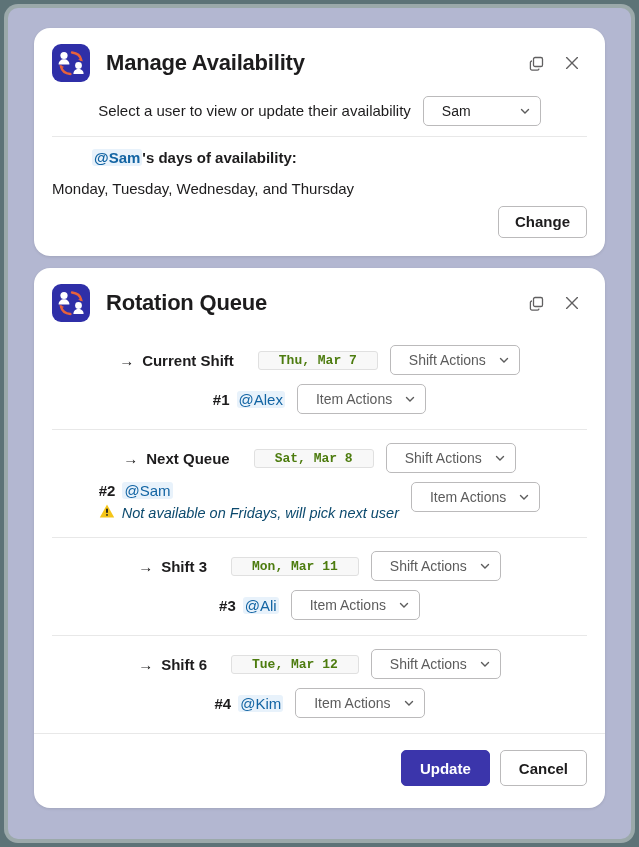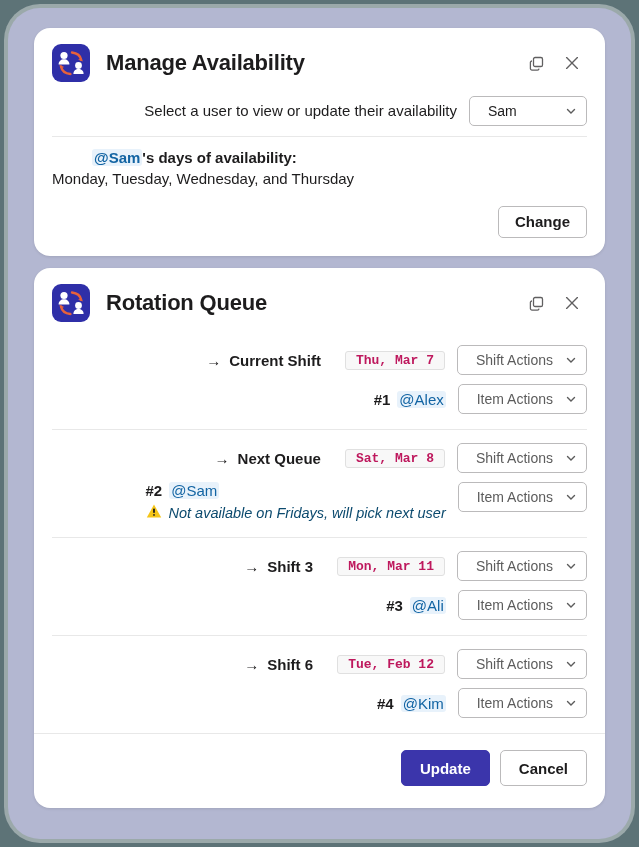--- a/index.html
+++ b/index.html
@@ -12,21 +12,21 @@
     font-family: "Liberation Sans", sans-serif;
     background: #5d7377;
   }
 
   
   #page-frame {
     position: absolute;
     left: 8px; top: 8px;
     width: 623px; height: 831px;
     background: #b3b7d1;
-    border-radius: 32px;
+    border-radius: 10px;
     box-shadow: 0 0 0 4px rgba(205,213,214,0.55);
   }
 
   
   .card {
     position: absolute;
     left: 26px;
     width: 571px;
     background: #ffffff;
     border-radius: 16px;
@@ -66,21 +66,21 @@
     cursor: pointer;
     color: #616061;
   }
 
   
   .card-body { padding: 0 18px; }
 
   .row {
     display: flex;
     align-items: center;
-    justify-content: flex-end;
+    justify-content: center;
     gap: 12px;
   }
 
   .body-text {
     font-size: 15px;
     color: #1d1c1d;
     line-height: 1.45;
   }
 
   .divider {
@@ -138,25 +138,25 @@
     padding: 0 2px;
     font-size: 15px;
     cursor: pointer;
   }
   .mention-line { font-weight: bold; font-size: 15px; color:#1d1c1d;padding-left:40px; }
 
   
   .code-badge {
     font-family: "Liberation Mono", monospace;
     font-size: 13px;
-    color: #be185d;
+    color: #4d7c0f;
     background: #f8f8f8;
     border: 1px solid #e0e0e0;
     border-radius: 3px;
-    padding: 1px 10px;
+    padding: 1px 20px;
     white-space: pre;
     margin-left: 16px;
   }
 
   .shift-label {
     font-size: 15px;
     font-weight: bold;
     color: #1d1c1d;
     display: flex;
     align-items: center;
@@ -251,24 +251,24 @@
           </span>
         </span>
       </div>
 
       <div class="divider"></div>
 
       <div style="padding-top:12px;">
         <div class="mention-line">
           <span class="mention">@Sam</span><span>'s days of availability:</span>
         </div>
-        <div class="body-text" style="margin-top:2px;">Monday, Tuesday, Wednesday, and Thursday</div>
-      </div>
-
-      <div class="row" style="justify-content:flex-end; margin-top:16px;">
+        <div class="body-text" style="margin-top:12px;">Monday, Tuesday, Wednesday, and Thursday</div>
+      </div>
+
+      <div class="row" style="justify-content:flex-end; margin-top:6px;">
         <span class="btn">Change</span>
       </div>
     </div>
   </div>
 
   <div class="card" id="card-rotation">
 
     <div class="card-header">
       <span class="app-icon">
         <svg width="38" height="38" viewBox="0 0 38 38">
@@ -409,21 +409,21 @@
           </span>
         </div>
         <div class="queue-divider"></div>
       </div>
 
       <div class="shift-block">
         <div class="row">
           <span class="shift-label">
             <span class="arrow">→</span>
             <span>Shift 6</span>
-            <span class="code-badge">Tue, Feb 12</span>
+            <span class="code-badge">Tue, Mar 12</span>
           </span>
           <span class="select-box muted">
             <span>Shift Actions</span>
             <span class="chev">
               <svg width="12" height="12" viewBox="0 0 12 12" fill="none" stroke="#5c5c5c" stroke-width="1.4" stroke-linecap="round">
                   <path d="M2.5 4.5 L6 8 L9.5 4.5"></path>
                 </svg>
             </span>
           </span>
         </div>

